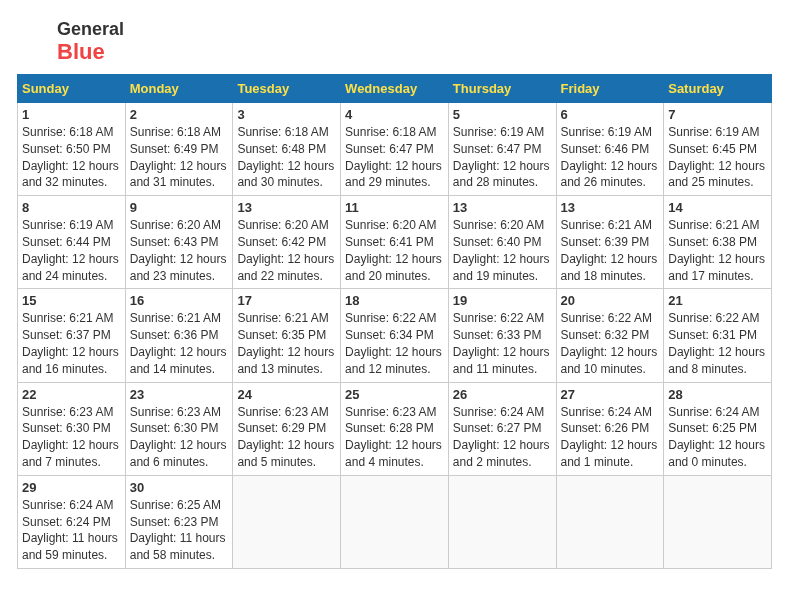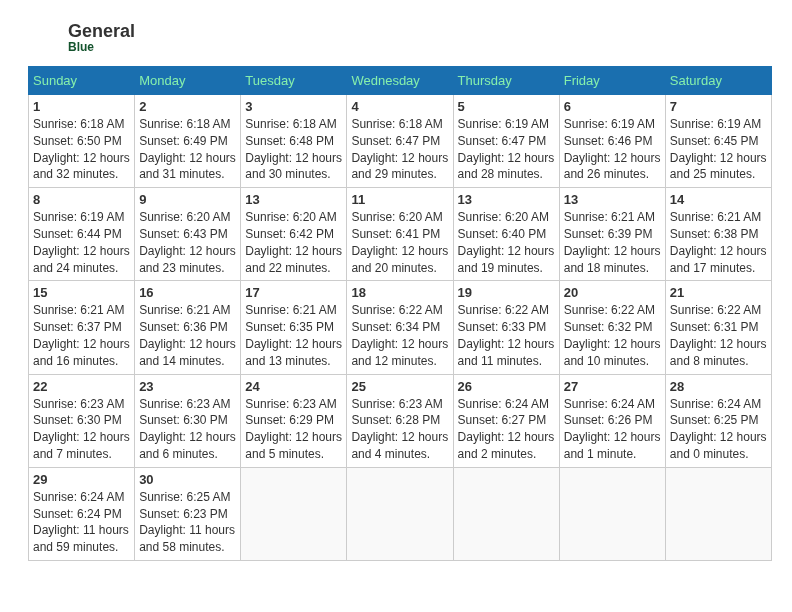--- a/index.html
+++ b/index.html
@@ -5,21 +5,21 @@
     * { box-sizing: border-box; margin: 0; padding: 0; }
     body {
       font-family: Arial, sans-serif;
       background: #fff;
       width: 792px;
       height: 612px;
       overflow: hidden;
     }
     .page {
       width: 792px;
-      padding: 20px 20px 10px 28px;
+      padding: 20px 20px 10px 17px;
     }
     .header {
       display: flex;
       justify-content: space-between;
       align-items: flex-start;
       margin-bottom: 10px;
     }
     .logo {
       display: flex;
       align-items: center;
@@ -41,25 +41,25 @@
       font-size: 16px;
       color: #555;
     }
     .calendar {
       width: 100%;
       border-collapse: collapse;
       font-size: 10px;
     }
     .calendar th {
       background: #1a6faf;
-      color: #86efac;
+      color: #fde047;
       padding: 6px 4px;
       text-align: left;
       font-size: 13px;
-      font-weight: normal;
+      font-weight: bold;
       border: 1px solid #1a6faf;
       margin-top: 24px;
     }
     .calendar td {
       border: 1px solid #ccc;
       vertical-align: top;
       padding: 4px;
       width: calc(100% / 7);
       height: 78px;
       color: #333;
@@ -86,21 +86,21 @@
 <body>
 
 <div class="page">
   <div class="header">
     <div class="logo">
       <svg class="logo-icon" viewBox="0 0 40 40"></svg>
       <div>
         <div style="font-size:18px;font-weight:bold;color:#333;line-height:1.1">
           <span style="color:#333">General</span>
         </div>
-        <div style="font-size:12px;font-weight:bold;color:#14532d;line-height:1.1">Blue</div>
+        <div style="font-size:22px;font-weight:bold;color:#ef4444;line-height:1.1">Blue</div>
       </div>
     </div>
     <div class="title-block">
       <div class="month-title"></div>
       <div class="location"></div>
     </div>
   </div>
 
   <table class="calendar">
     <thead>

